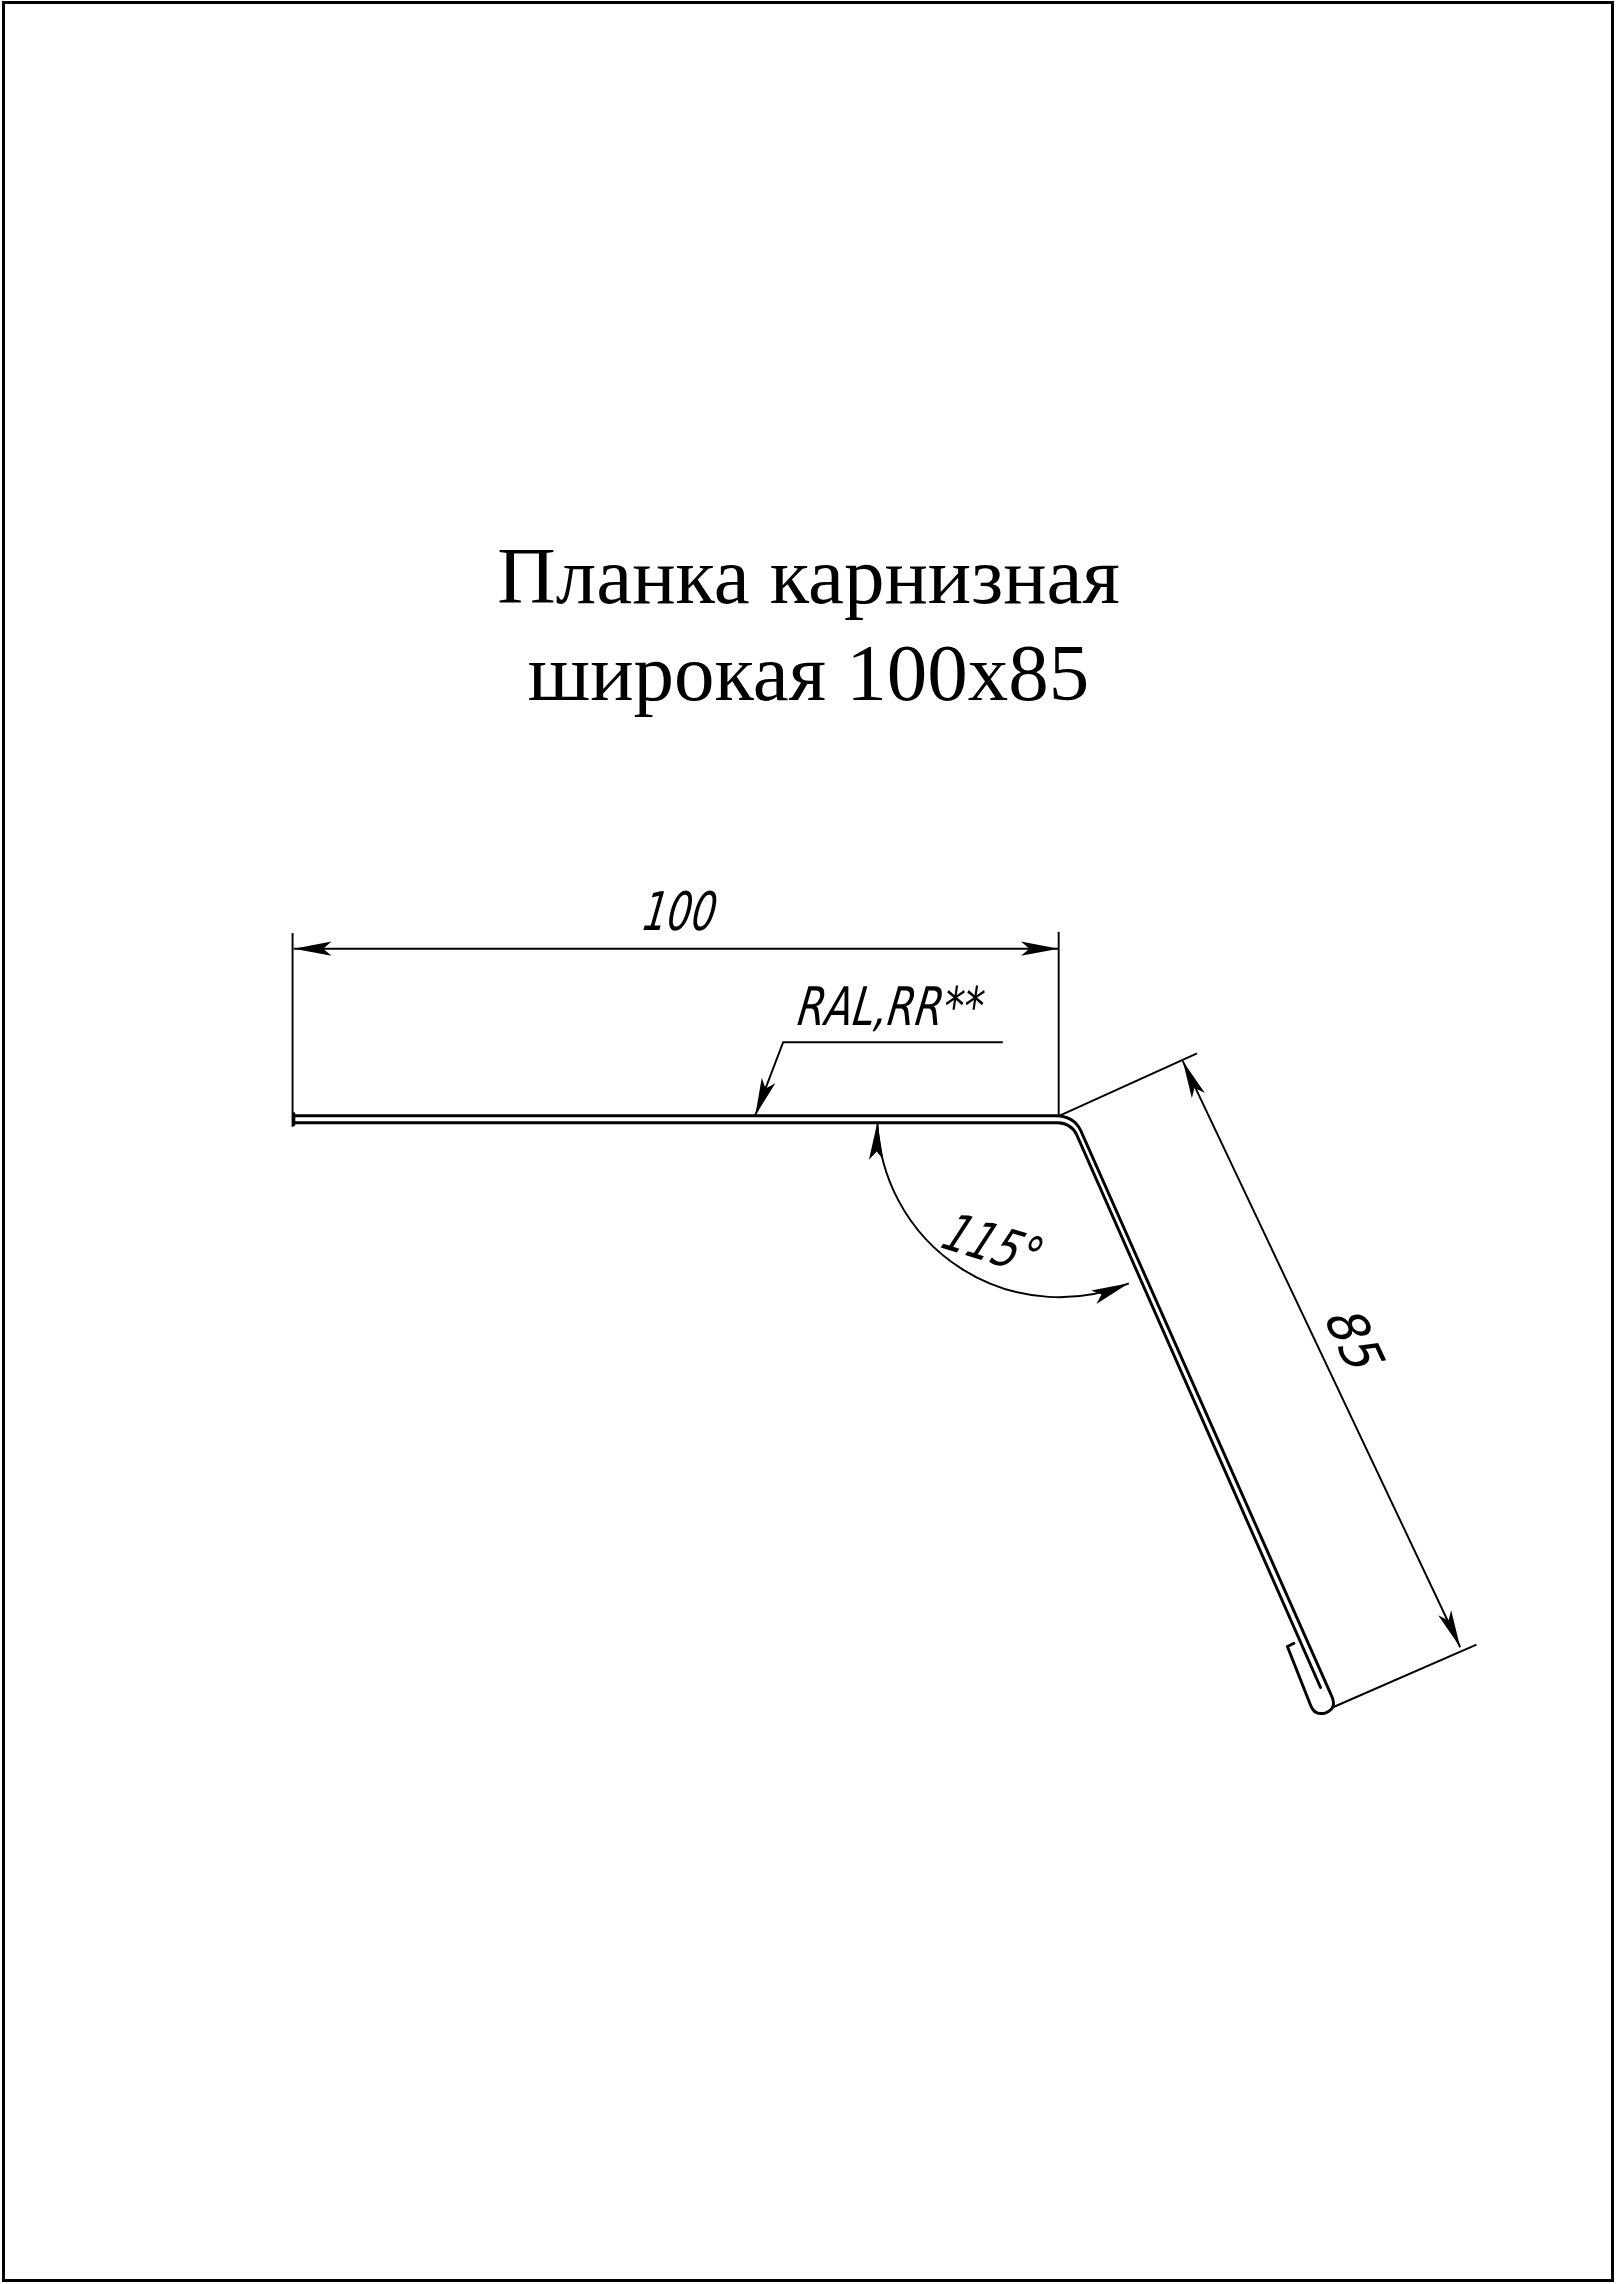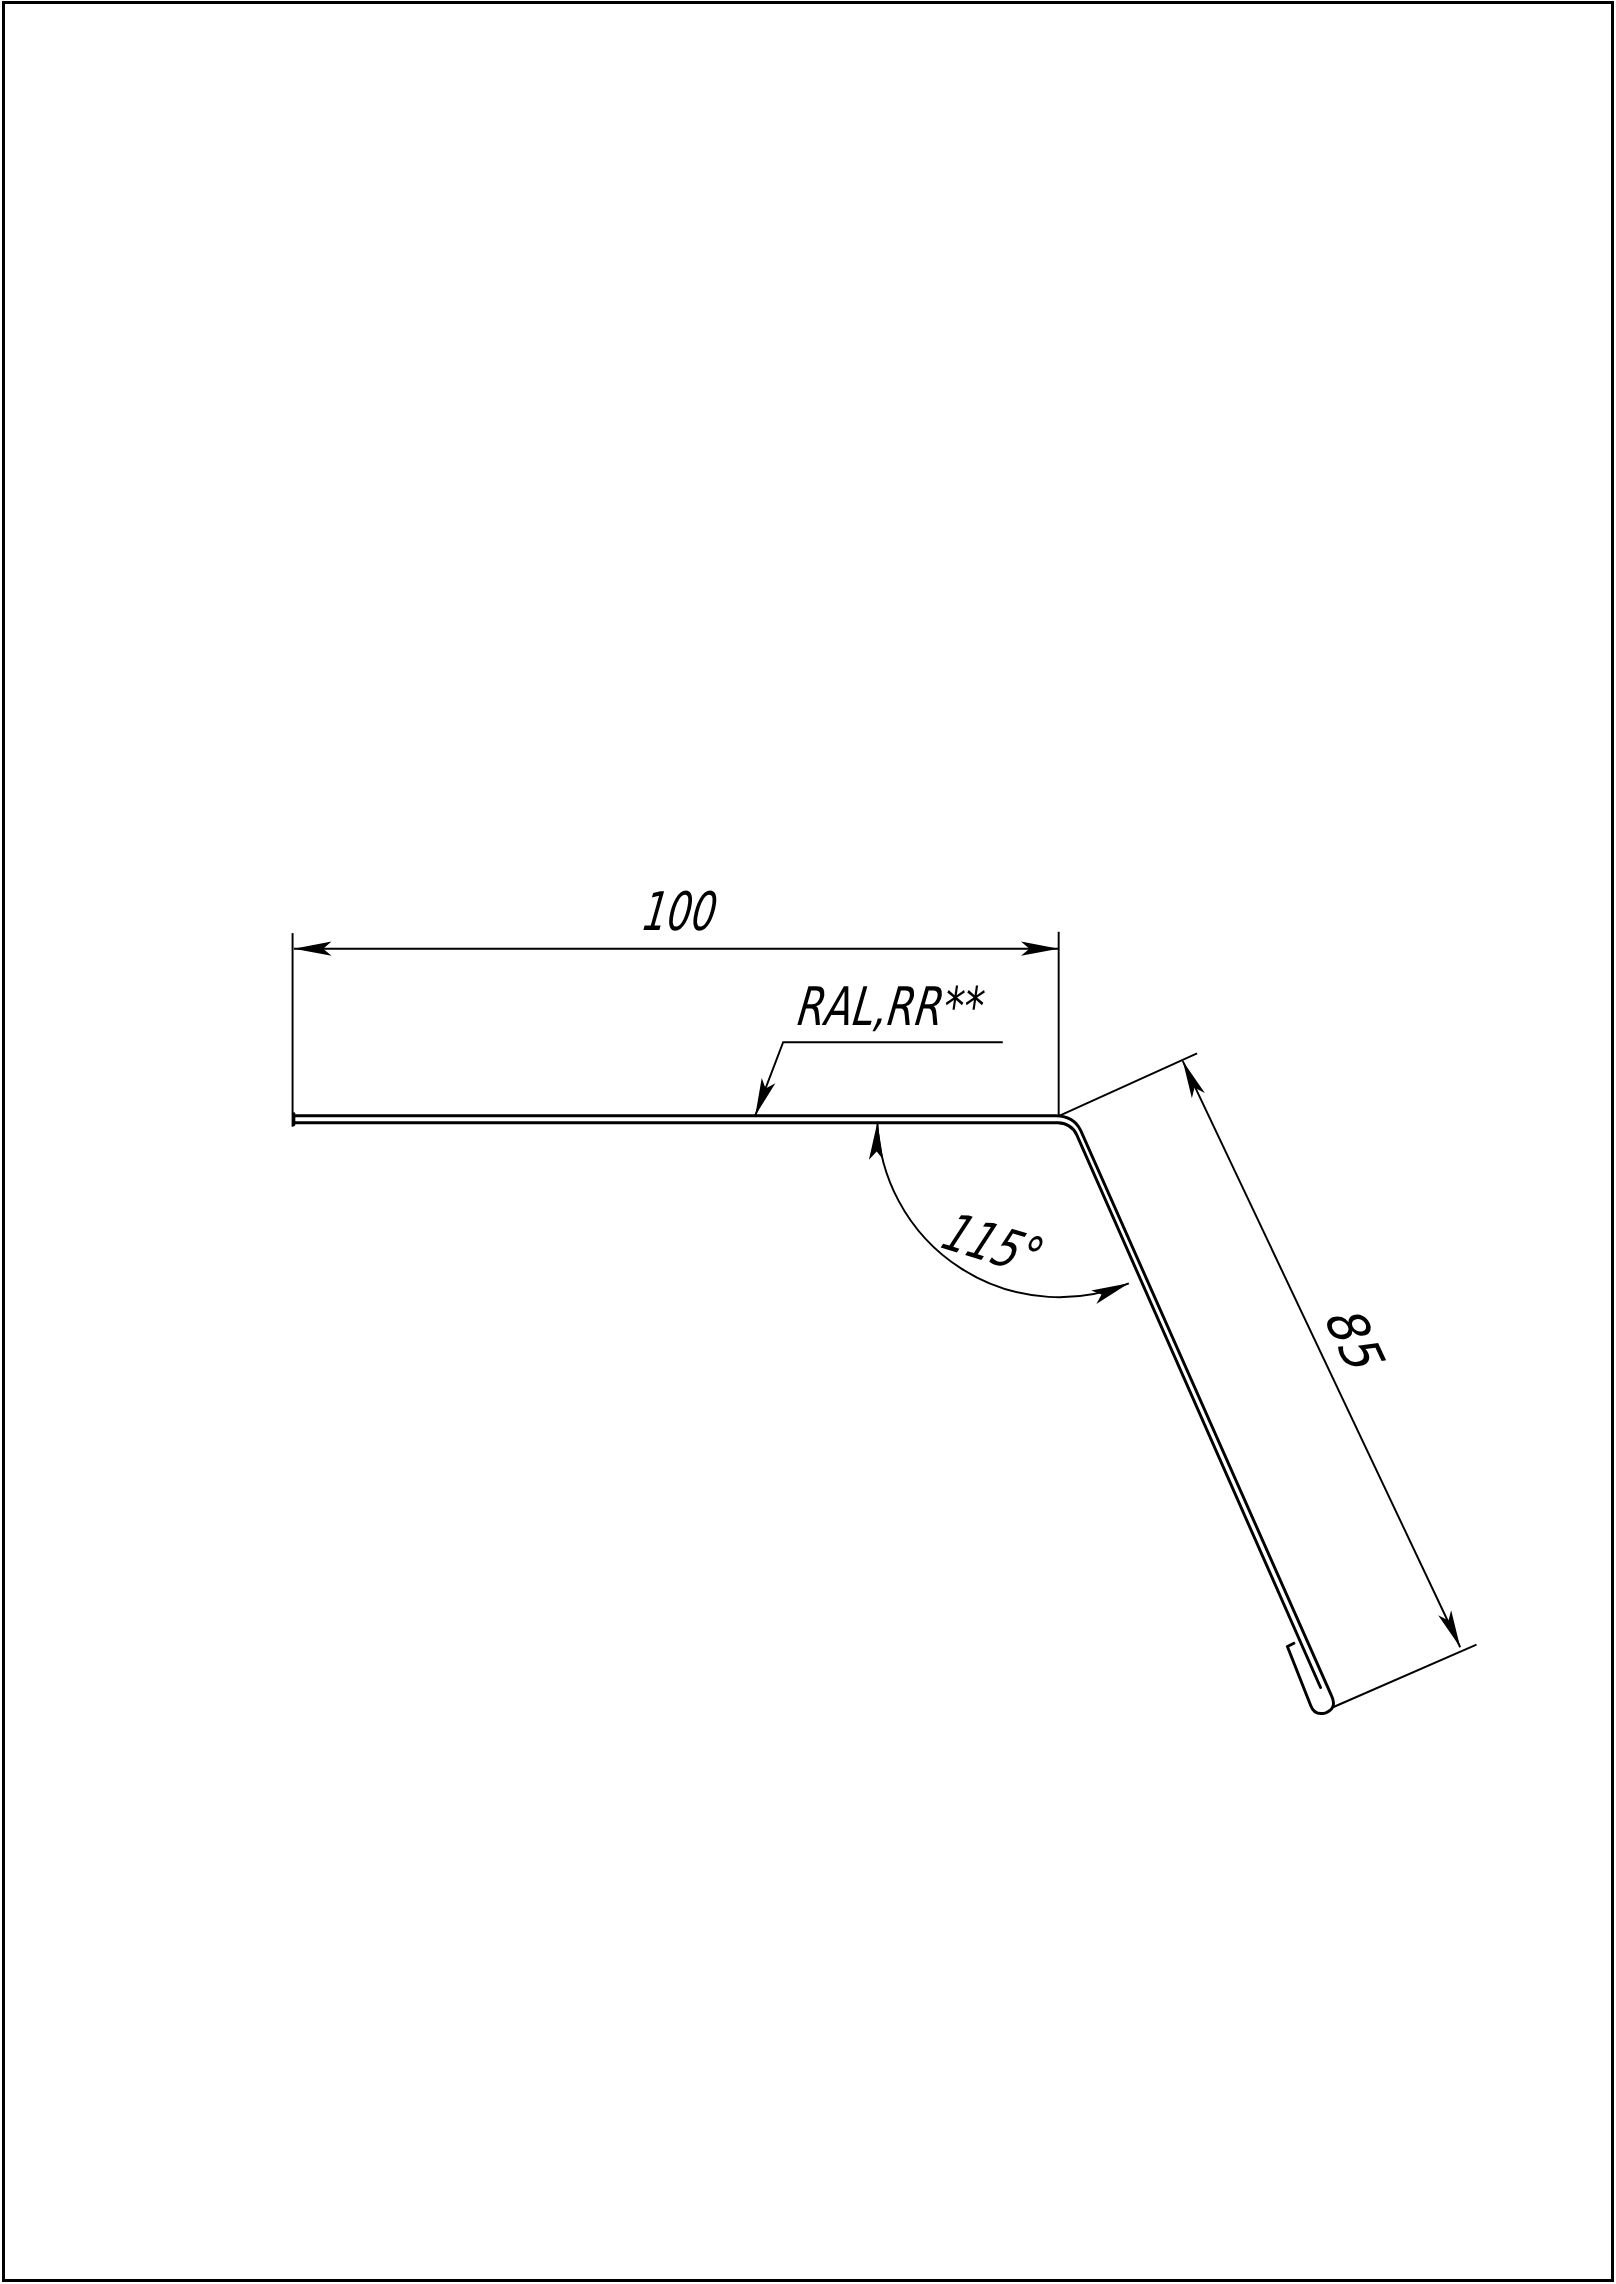--- a/index.html
+++ b/index.html
@@ -44,20 +44,22 @@
     font-size: 82px;
     fill: #000;
   }
 </style>
 </head>
 <body>
 
 <div class="page-frame"></div>
 
 <div class="title-block">
+  <div>Планка карнизная</div>
+  <div>широкая 100x85</div>
 </div>
 
 <svg class="drawing-svg" viewBox="0 0 2488 3515" xmlns="http://www.w3.org/2000/svg">
 
   <g>
     <path class="thick" d="M452,1717 L1625,1717 Q1653,1718 1663,1740 L2049,2610 Q2058,2629 2040,2636 Q2023,2641 2017,2625 L1981,2534 L1991,2529"></path>
     <path class="thick" d="M452,1728 L1628,1728 Q1649,1729 1657,1747 L2032,2597"></path>
     <path class="thick" d="M452,1714 L452,1731"></path>
   </g>
 

